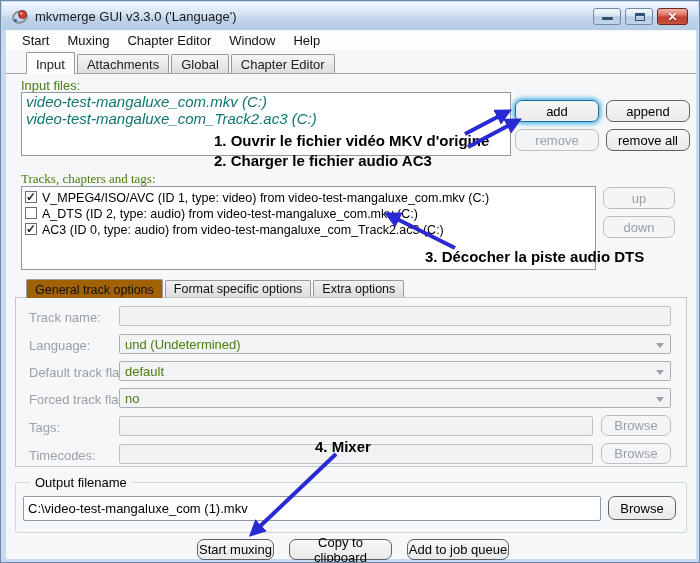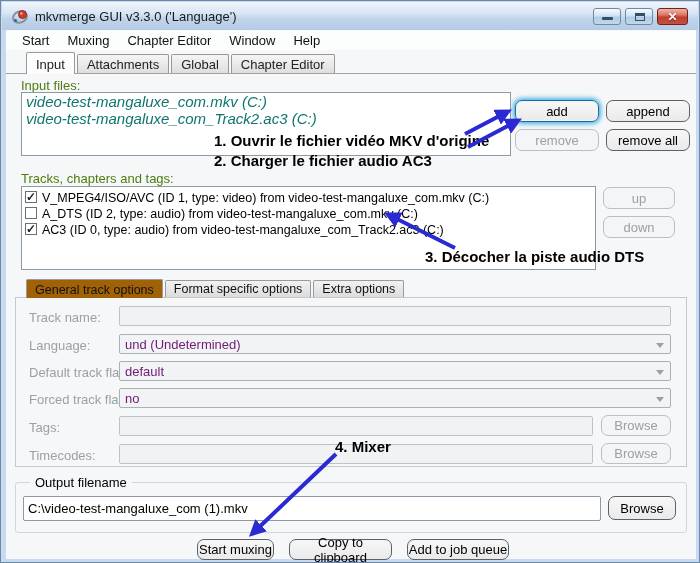--- a/index.html
+++ b/index.html
@@ -73,21 +73,21 @@
   }
   .btn.focus-glow { border:1px solid #22688f; box-shadow:0 0 0 1px #e8f7ff inset, 0 0 4px 2px #49b5e6; }
   .btn.disabled { background:#f4f5f6; border-color:#b9bfc5; color:#9aa1a8; box-shadow:none; }
   .textbox {
     position:absolute; background:#fff; border:1px solid #8d99a5; border-radius:2px;
     font-size:13px; color:#000; padding:3px 4px; line-height:16px; white-space:nowrap; overflow:hidden;
   }
   .textbox.disabled { background:#f1f2f3; border-color:#bcc2c7; }
   .combo {
     position:absolute; background:#f2f3f4; border:1px solid #a9b0b6; border-radius:2px;
-    font-size:13px; color:#701a75; padding:2px 18px 2px 5px; line-height:15px; white-space:nowrap; overflow:hidden;
+    font-size:13px; color:#4d7c0f; padding:2px 18px 2px 5px; line-height:15px; white-space:nowrap; overflow:hidden;
   }
   .combo .arrow {
     position:absolute; right:6px; top:8px; width:0; height:0;
     border-left:4px solid transparent; border-right:4px solid transparent; border-top:5px solid #9aa0a6;
   }
   
   .tabs-sub { position:absolute; left:20px; top:249px; display:flex; align-items:flex-end; z-index:3; }
   .subtab {
     background:linear-gradient(180deg,#f2f2f2,#dcdcdc); border:1px solid #9a9a9a; border-bottom:none;
     border-radius:2px 2px 0 0; padding:1px 8px; margin-right:2px; font-size:12.5px; height:17px; cursor:default;
@@ -146,21 +146,21 @@
     <div class="label" style="left:15px; top:48px;">Input files:</div>
     <div class="listbox" style="left:15px; top:62px; width:490px; height:64px;">
       <div class="file-item">video-test-mangaluxe_com.mkv (C:)</div>
       <div class="file-item">video-test-mangaluxe_com_Track2.ac3 (C:)</div>
     </div>
     <div class="btn focus-glow" style="left:509px; top:70px; width:84px; height:22px;">add</div>
     <div class="btn disabled" style="left:509px; top:99px; width:84px; height:22px;">remove</div>
     <div class="btn" style="left:600px; top:70px; width:84px; height:22px;">append</div>
     <div class="btn" style="left:600px; top:99px; width:84px; height:22px;">remove all</div>
 
-    <div class="label" style="left:15px; top:141px;">Tracks, chapters and tags:</div>
+    <div class="label" style="left:15px; top:141px;font-family:Liberation Serif, serif;">Tracks, chapters and tags:</div>
     <div class="listbox" style="left:15px; top:156px; width:575px; height:84px; padding-top:3px;">
       <div class="track-item">
         <span class="checkbox checked"></span>
         <span class="track-text">V_MPEG4/ISO/AVC (ID 1, type: video) from video-test-mangaluxe_com.mkv (C:)</span>
       </div>
       <div class="track-item">
         <span class="checkbox"></span>
         <span class="track-text">A_DTS (ID 2, type: audio) from video-test-mangaluxe_com.mkv (C:)</span>
       </div>
       <div class="track-item">
@@ -214,21 +214,21 @@
     <div class="btn" style="left:602px; top:466px; width:68px; height:24px;">Browse</div>
 
     <div class="btn" style="left:191px; top:509px; width:77px; height:21px;">Start muxing</div>
     <div class="btn" style="left:283px; top:509px; width:103px; height:21px;">Copy to clipboard</div>
     <div class="btn" style="left:401px; top:509px; width:102px; height:21px;">Add to job queue</div>
   </div>
 
   <div class="annotation" style="left:213px; top:131px;">1. Ouvrir le fichier vidéo MKV d'origine</div>
   <div class="annotation" style="left:213px; top:151px;">2. Charger le fichier audio AC3</div>
   <div class="annotation" style="left:424px; top:247px;">3. Décocher la piste audio DTS</div>
-  <div class="annotation" style="left:334px; top:437px;">4. Mixer</div>
+  <div class="annotation" style="left:314px; top:437px;">4. Mixer</div>
 
   <svg class="arrow-overlay" viewBox="0 0 700 563">
     <defs>
       <marker id="ah" markerWidth="4.2" markerHeight="4.2" refX="2.8" refY="2.1" orient="auto">
         <path d="M0,0 L4.2,2.1 L0,4.2 z" fill="#2a2ad2"></path>
       </marker>
     </defs>
     <line x1="464" y1="133" x2="506" y2="111" stroke="#2a2ad2" stroke-width="4" marker-end="url(#ah)"></line>
     <line x1="467" y1="146" x2="516" y2="120" stroke="#2a2ad2" stroke-width="4" marker-end="url(#ah)"></line>
     <line x1="454" y1="247" x2="388" y2="214" stroke="#2a2ad2" stroke-width="4" marker-end="url(#ah)"></line>

